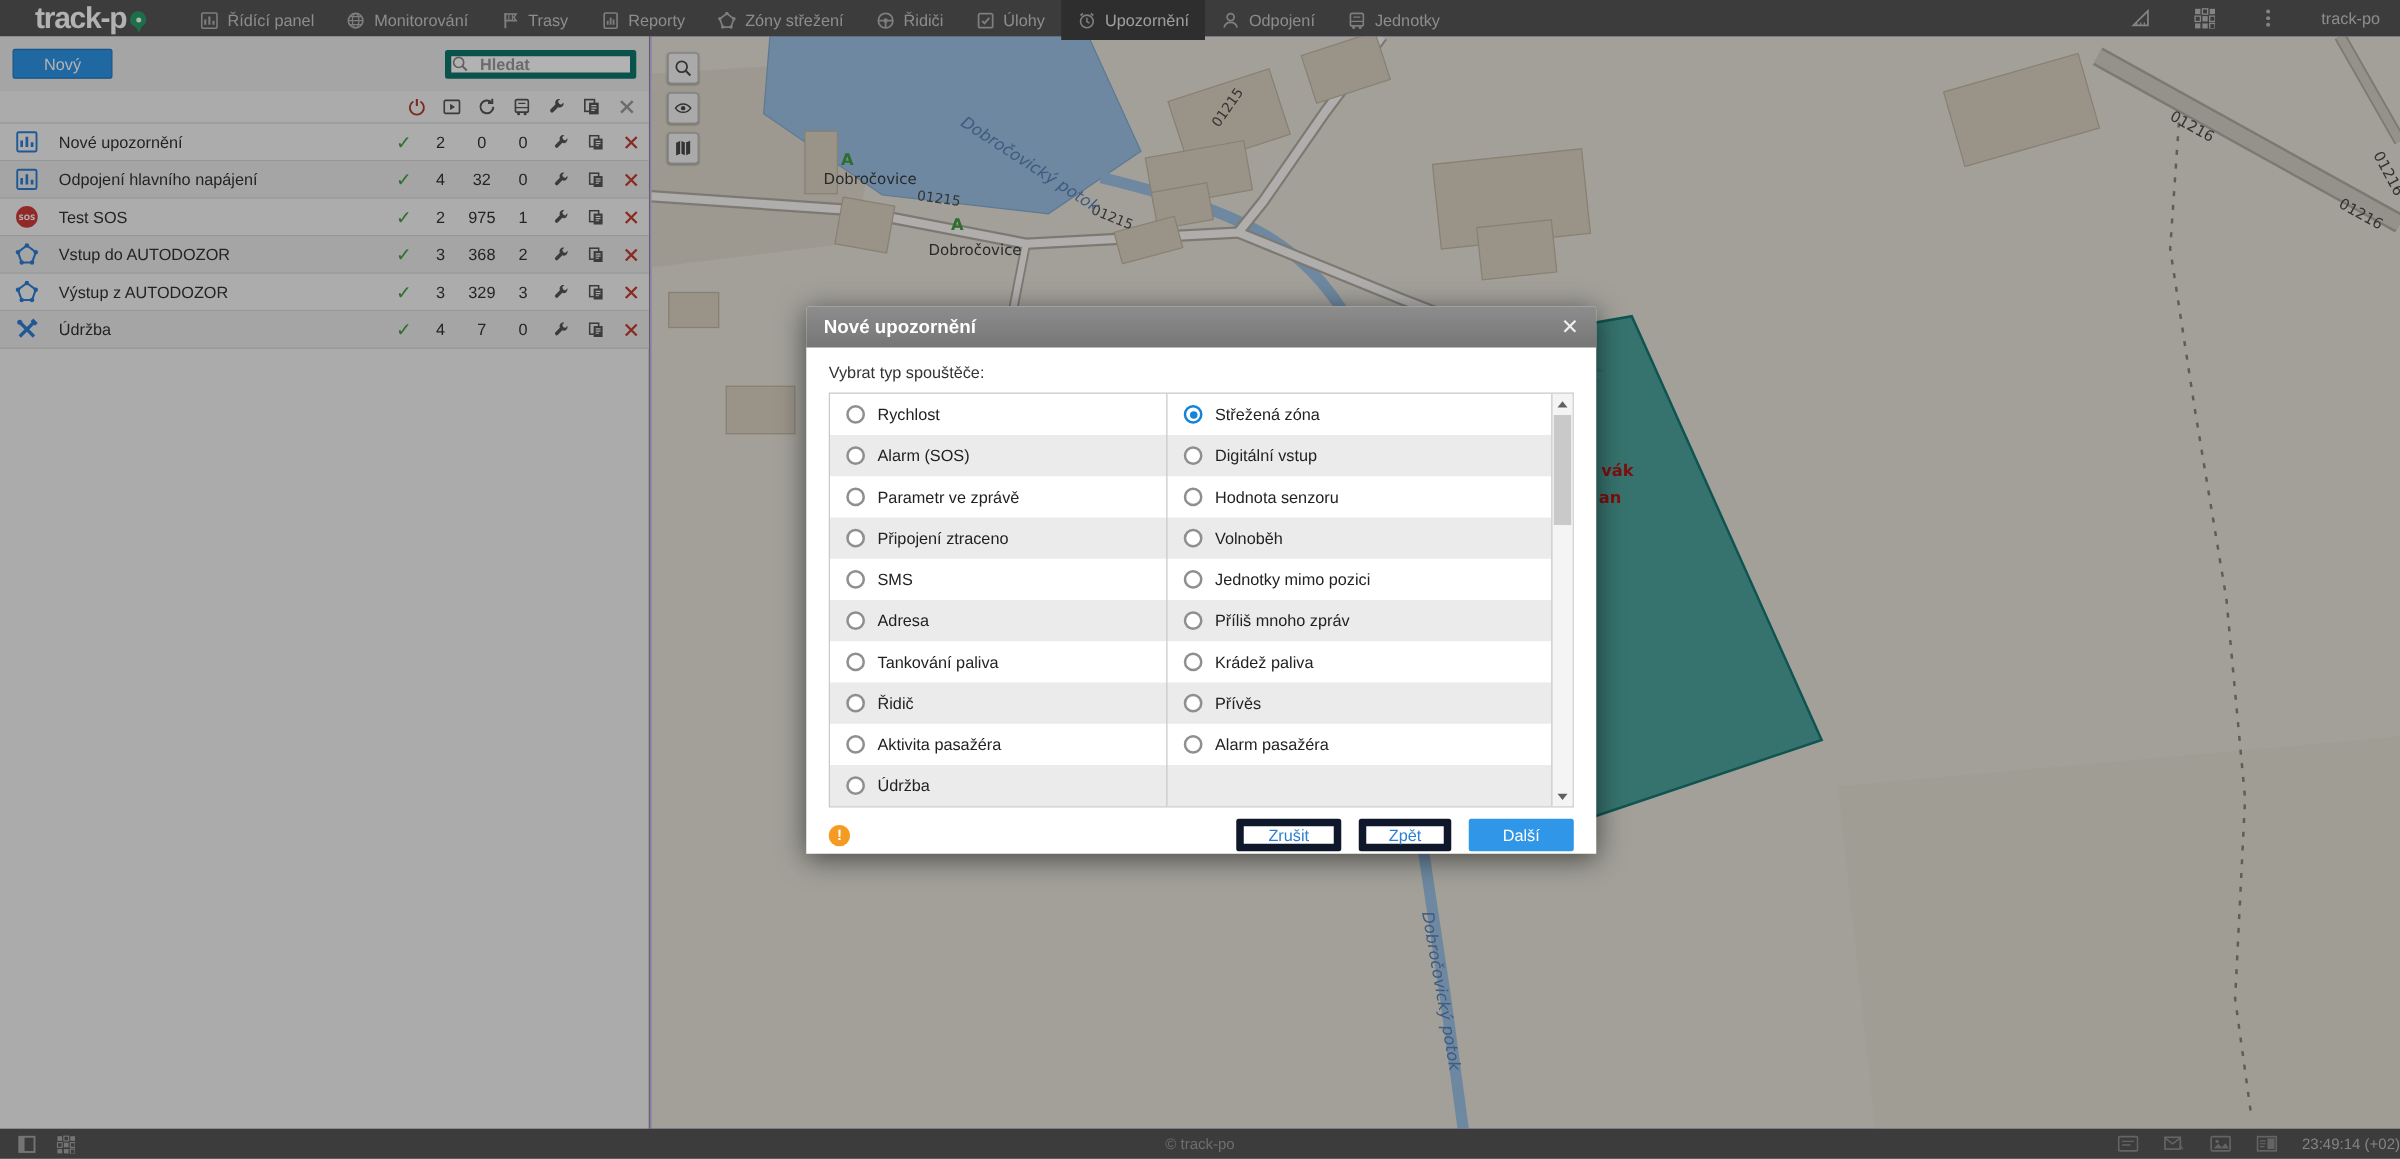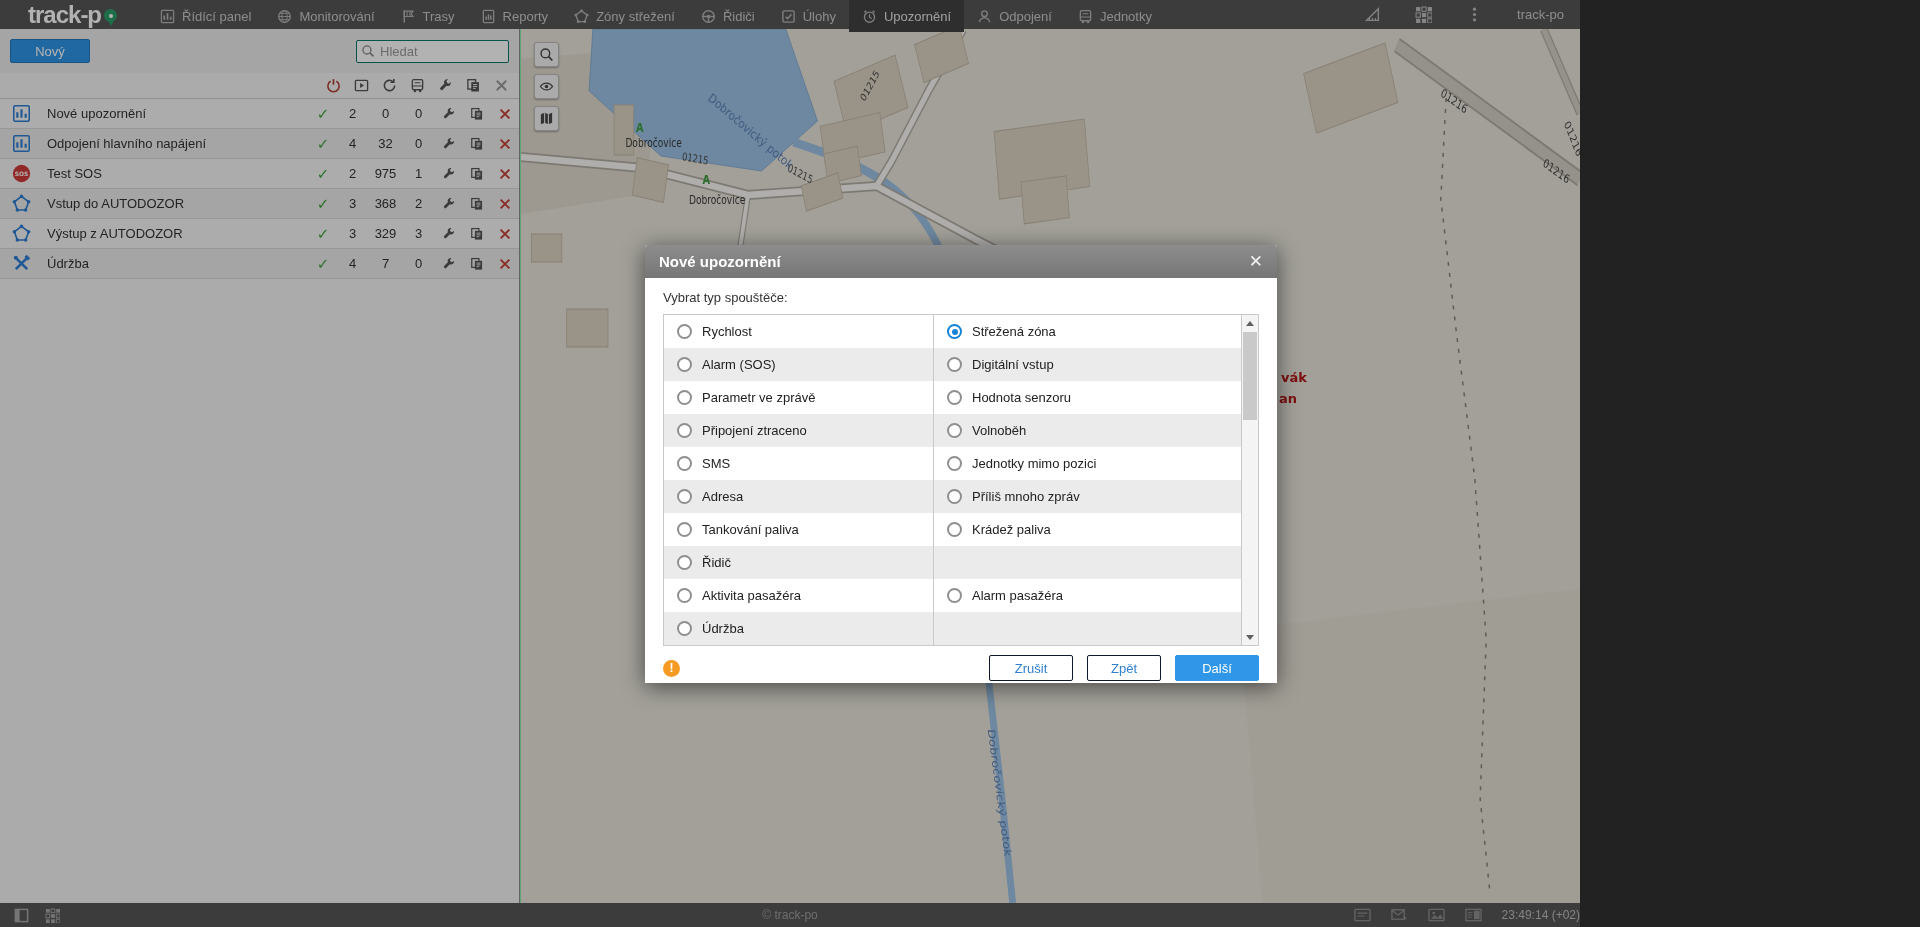--- a/index.html
+++ b/index.html
@@ -1,18 +1,18 @@
 <!DOCTYPE html>
 <html><head>
 <meta charset="utf-8">
 <style>
   * { margin:0; padding:0; box-sizing:border-box; }
   html,body { width:1920px; height:927px; overflow:hidden; background:#222;
               font-family:"Liberation Sans","DejaVu Sans",sans-serif; }
-  .app { position:relative; width:1580px; height:927px; background:#86efac; overflow:hidden; }
+  .app { position:relative; width:1920px; height:927px; background:#c4b5fd; overflow:hidden; }
 
   
   .topbar { position:absolute; left:0; top:0; width:100%; height:29px; background:#575757;
             display:flex; align-items:stretch; z-index:10; }
   .logo { display:flex; align-items:center; gap:1px; padding:0 30px 0 28px;
           color:#fff; font-size:24px; font-weight:bold; letter-spacing:-1px; }
   .logo-pin { position:relative; width:13px; height:13px; background:#2aa06b; border-radius:50%;
               margin:2px 0 0 2px; }
   .logo-pin::before { content:""; position:absolute; left:4.5px; top:4.5px; width:4px; height:4px;
               background:#fff; border-radius:50%; }
@@ -29,22 +29,22 @@
 
   
   .sidebar { position:absolute; left:0; top:29px; width:520px; bottom:24px; background:#f5f5f5;
              border-right:1px solid #8f8f8f; z-index:5; }
   .side-toolbar { height:44px; background:#ececec; display:flex; align-items:center;
                   justify-content:space-between; padding:0 10px; }
   .btn-new { width:80px; height:24px; background:#2f96e8; border:1px solid #2579c2; border-radius:2px;
              color:#fff; font-size:13px; cursor:pointer; }
   .searchbox { position:relative; width:153px; height:23px; }
   .searchbox svg { position:absolute; left:5px; top:4px; width:14px; height:14px; color:#888; }
-  .searchbox input { width:100%; height:100%; border:1px solid #0f766e; border-radius:2px;
-                     padding:0 4px 0 23px; font-size:13px; color:#333; background:#fff; }
+  .searchbox input { width:100%; height:100%; border:5px solid #0f766e; border-radius:2px;
+                     padding:0 4px 0 23px; font-size:13px; color:#333; background:#fff;font-weight:bold; }
   .searchbox input::placeholder { color:#9a9a9a; }
   .list-header { height:26px; display:flex; align-items:center; justify-content:flex-end;
                  gap:13px; padding-right:10px; border-bottom:1px solid #cfcfcf; background:#f5f5f5; }
   .list-header svg { width:15px; height:15px; color:#555; cursor:pointer; }
   .list-header .pw { color:#b23c31; }
   .list-header .hx { color:#9b9b9b; }
   .alert-row { height:30px; display:flex; align-items:center; padding-left:12px;
                border-bottom:1px solid #d9d9d9; font-size:13px; color:#333; cursor:pointer; }
   .alert-row:nth-child(odd) { background:#f7f7f7; }
   .alert-row:nth-child(even) { background:#ededed; }
@@ -108,21 +108,21 @@
              border-bottom:5px solid #606060; }
   .vs-down::after { content:""; border-left:4px solid transparent; border-right:4px solid transparent;
              border-top:5px solid #606060; }
   .vs-thumb { position:absolute; left:1px; top:17px; width:14px; height:88px; background:#c9c9c9;
              cursor:pointer; }
   .modal-footer { display:flex; align-items:center; padding:9px 18px 0 18px; }
   .warn-ico { width:17px; height:17px; border-radius:50%; background:#f59a23; color:#fff;
               font-size:12px; font-weight:bold; display:flex; align-items:center;
               justify-content:center; }
   .mf-buttons { margin-left:auto; display:flex; gap:14px; }
-  .btn-ghost { height:26px; background:#fff; border:1px solid #0f172a; border-radius:2px;
+  .btn-ghost { height:26px; background:#fff; border:6px solid #0f172a; border-radius:2px;
                color:#2f80d0; font-size:13px; cursor:pointer; }
   .btn-primary { height:26px; background:#2f96e8; border:1px solid #2f96e8; border-radius:2px;
                color:#fff; font-size:13px; cursor:pointer; }
   .w84{width:84px;} .w74{width:74px;}
 </style>
 </head>
 <body>
 
 <svg width="0" height="0" style="position:absolute">
   <defs>
@@ -686,20 +686,24 @@
           <div class="opt-cell rightc">
               <span class="radio"></span>
               <span class="opt-label">Krádež paliva</span>
             </div>
         </div>
         <div class="opt-row">
           <div class="opt-cell">
               <span class="radio"></span>
               <span class="opt-label">Řidič</span>
             </div>
+          <div class="opt-cell rightc">
+              <span class="radio"></span>
+              <span class="opt-label">Přívěs</span>
+            </div>
         </div>
         <div class="opt-row">
           <div class="opt-cell">
               <span class="radio"></span>
               <span class="opt-label">Aktivita pasažéra</span>
             </div>
           <div class="opt-cell rightc">
               <span class="radio"></span>
               <span class="opt-label">Alarm pasažéra</span>
             </div>

